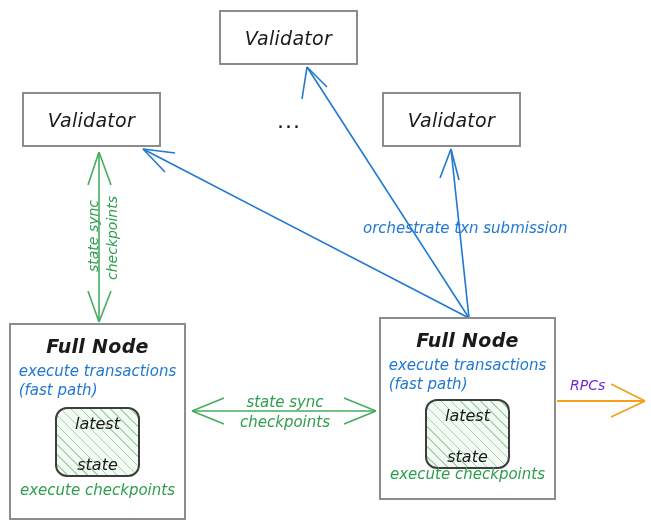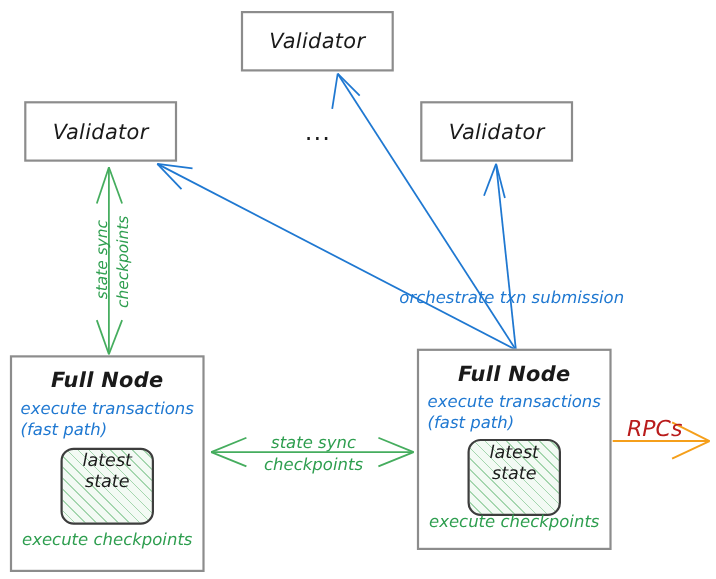--- a/index.html
+++ b/index.html
@@ -78,21 +78,22 @@
     background-image: repeating-linear-gradient(
       45deg,
       rgba(70,170,90,0.45) 0px,
       rgba(70,170,90,0.45) 1px,
       rgba(255,255,255,0) 1px,
       rgba(255,255,255,0) 7px
     );
     display: flex;
     flex-direction: column;
     align-items: center;
-    justify-content: flex-start;
+    justify-content: flex-end;
+    gap: 22px;
   }
   .state-label {
     font-size: 16px;
     color: #1a1a1a;
     line-height: 1.2;
     text-align: center;
     font-style: italic;
   }
   .exec-cp {
     position: absolute;
@@ -110,22 +111,22 @@
     font-size: 22px;
     color: #1a1a1a;
     letter-spacing: 1px;
     line-height: 1;
   }
   .orch-label {
     color: #1f78d1;
     font-size: 15px;
   }
   .rpc-label {
-    color: #b91c1c;
-    font-size: 20px;
+    color: #6d28d9;
+    font-size: 14px;
   }
   .sync-h-label {
     color: #2e9e4f;
     font-size: 15px;
     text-align: center;
     line-height: 1.3;
   }
   .vert-text {
     position: absolute;
     color: #2e9e4f;
@@ -214,21 +215,21 @@
       <div>execute transactions</div>
       <div>(fast path)</div>
     </div>
     <div class="state-box" style="width:85px; height:70px; margin-top:5px;">
       <div class="state-label">latest</div>
       <div class="state-label">state</div>
     </div>
     <div class="green-text exec-cp" style="bottom:14px;">execute checkpoints</div>
   </div>
 
-  <div class="float-label orch-label" style="left:363px; top:219px;margin-top:42px;">orchestrate txn submission</div>
+  <div class="float-label orch-label" style="left:363px; top:219px;">orchestrate txn submission</div>
 
   <div class="float-label rpc-label" style="left:570px; top:377px;">RPCs</div>
 
   <div class="float-label sync-h-label" style="left:228px; top:393px; width:114px;">
     <div>state sync</div>
     <div>checkpoints</div>
   </div>
 
   <div class="vert-text" style="left:85px; top:272px;">state sync</div>
   <div class="vert-text" style="left:104px; top:280px;">checkpoints</div>

